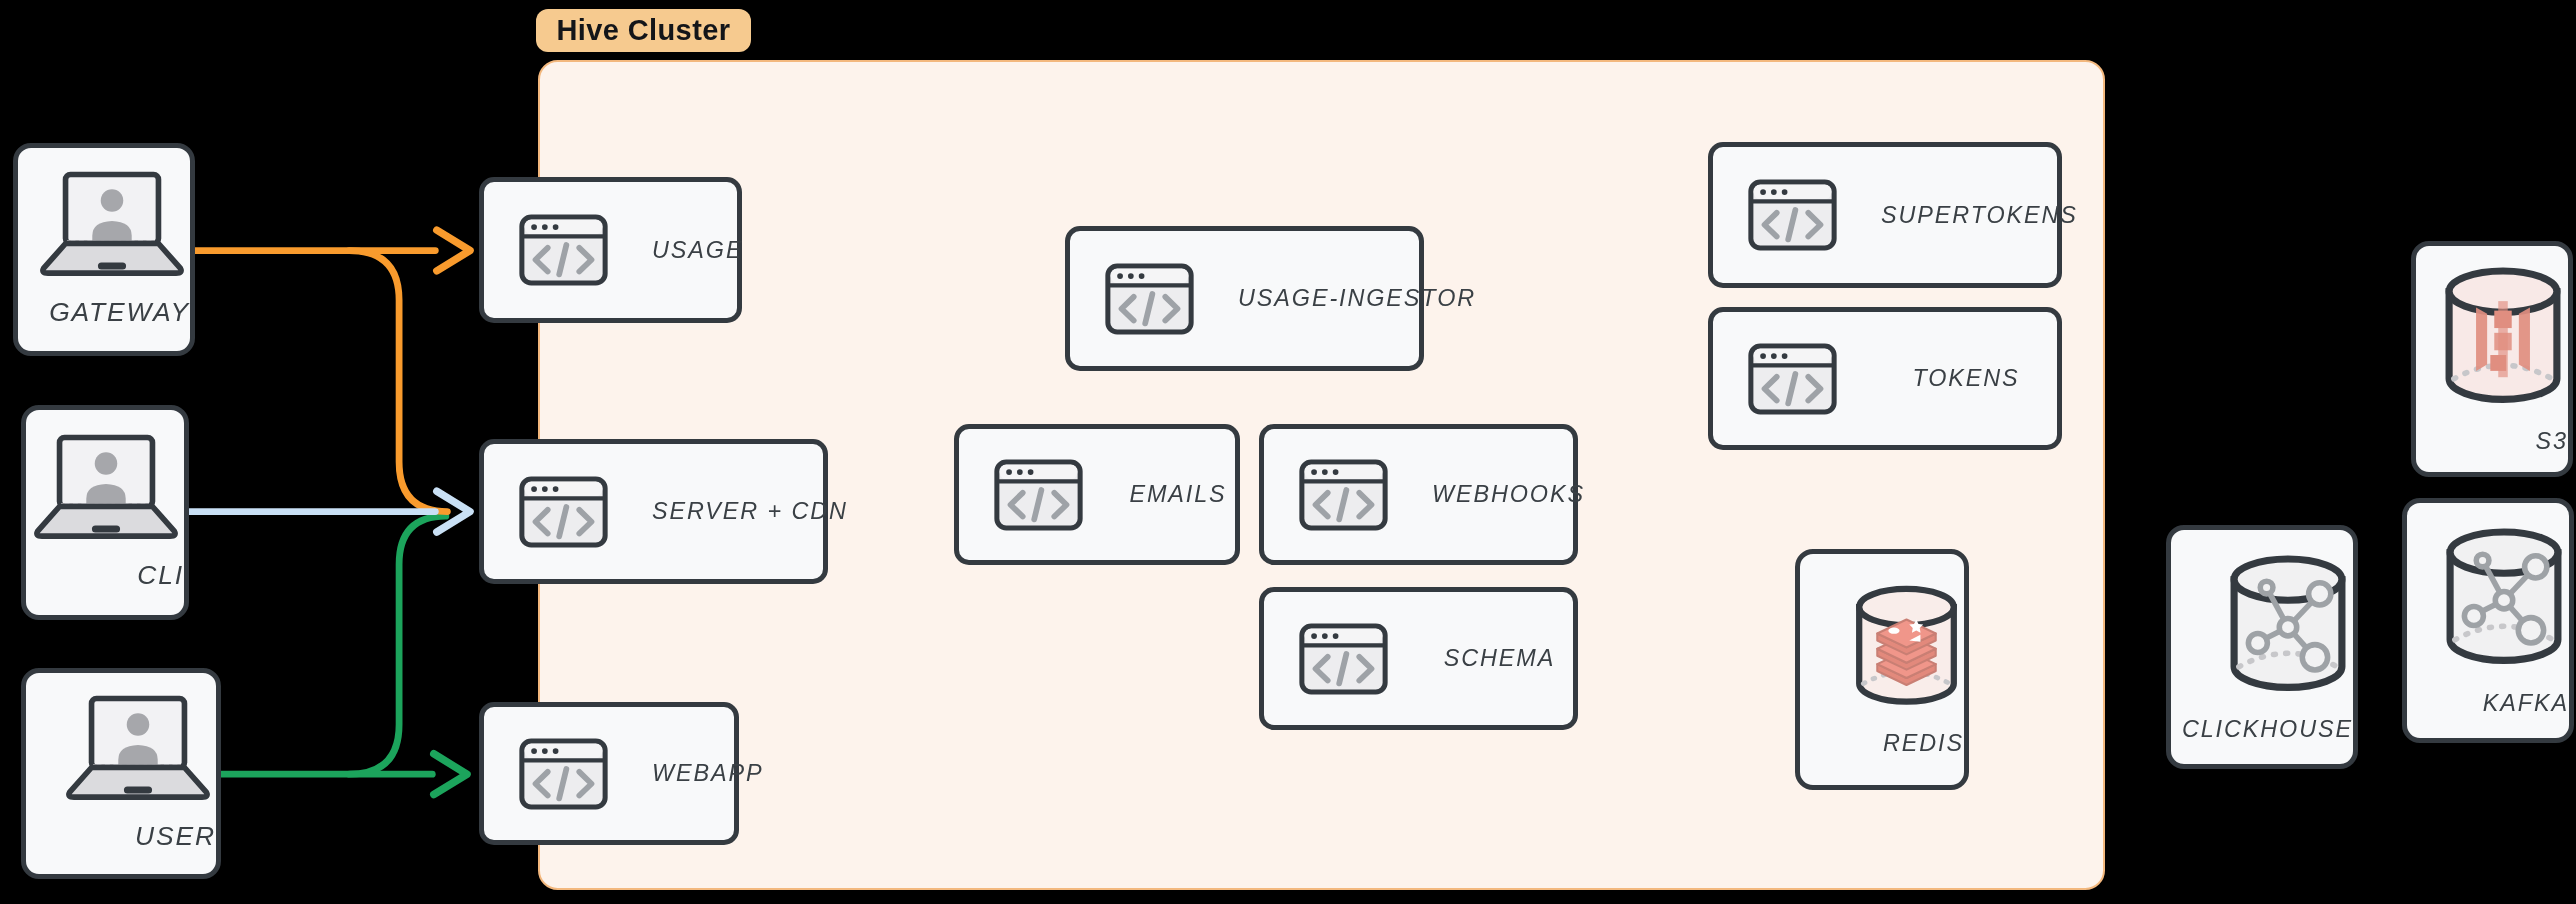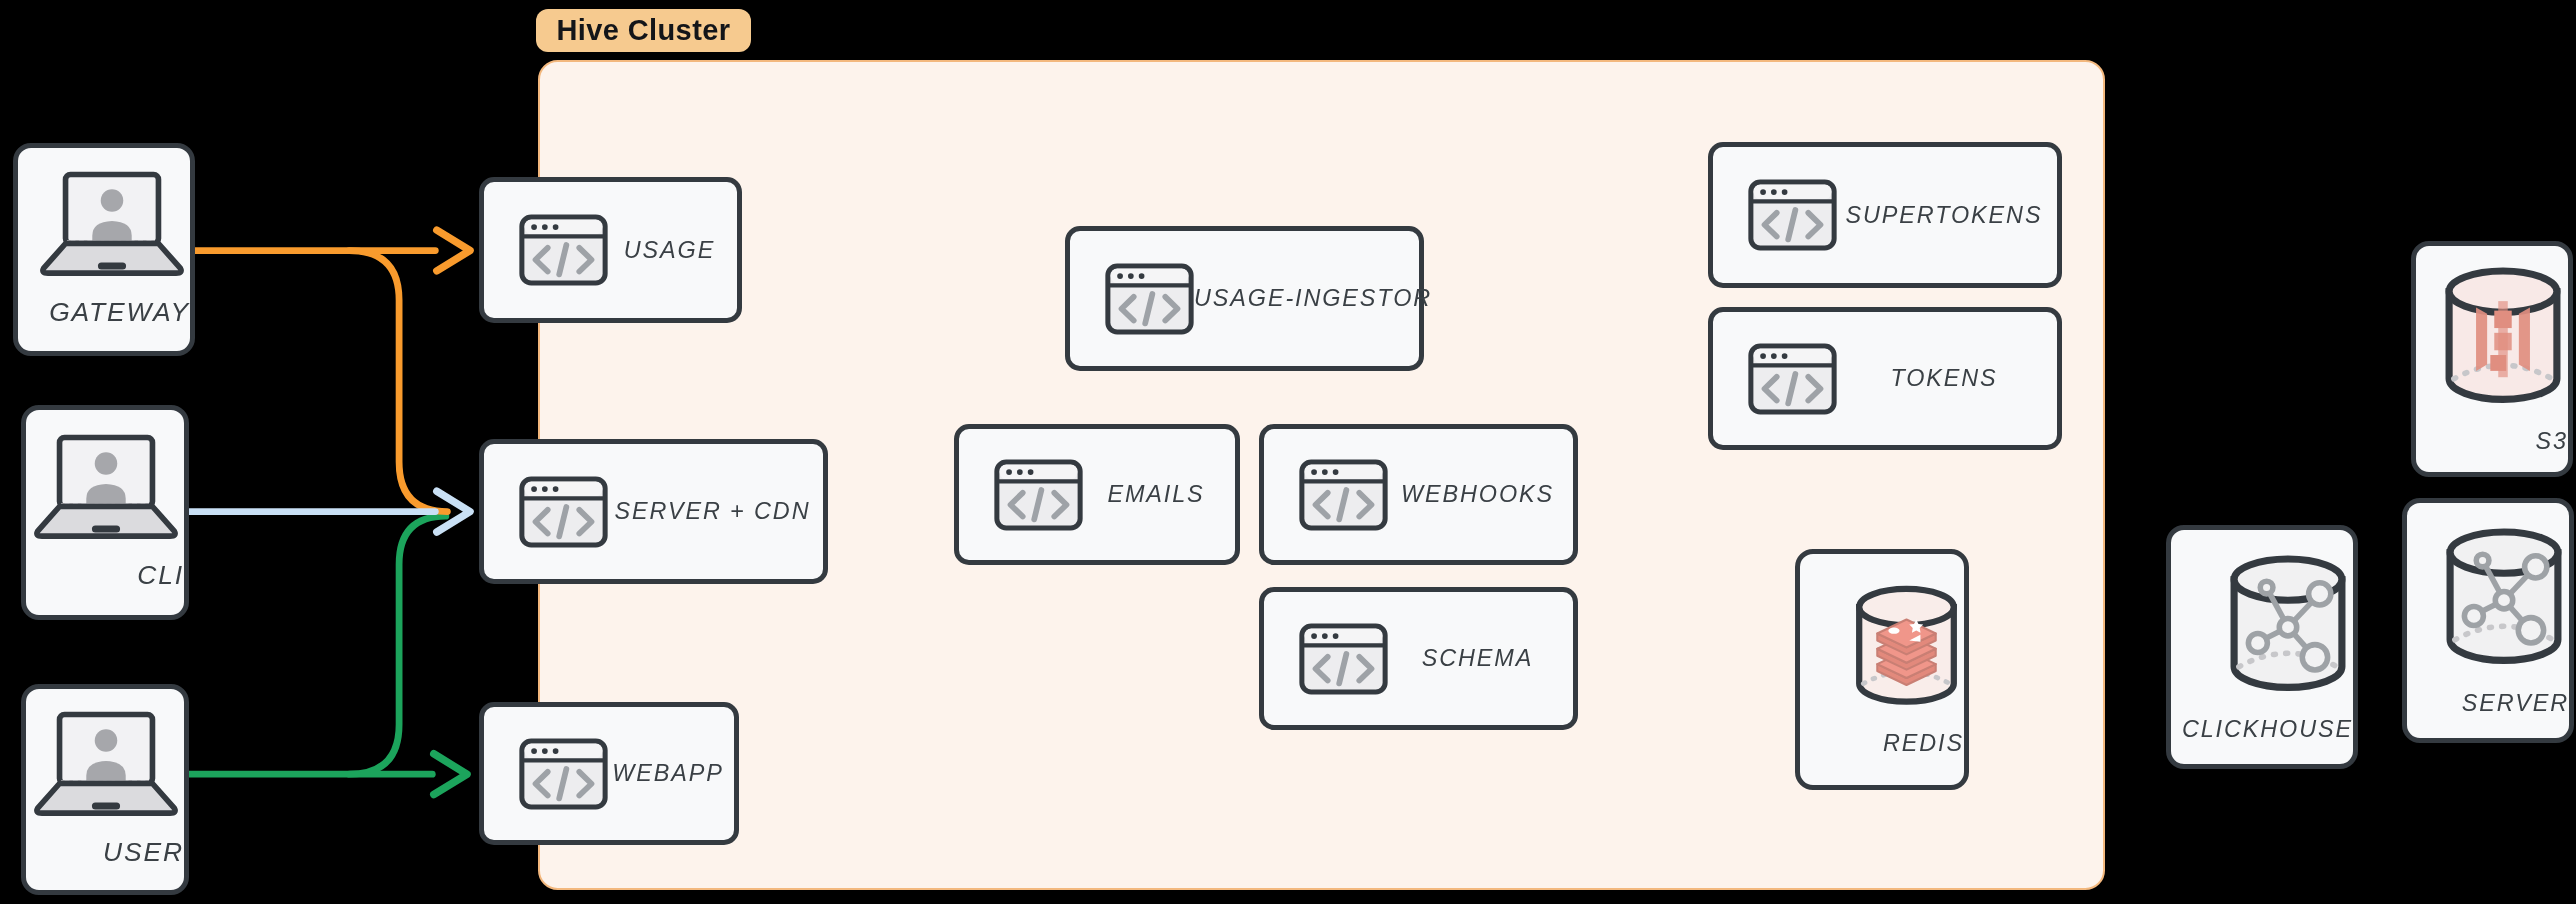--- a/index.html
+++ b/index.html
@@ -20,20 +20,21 @@
     display:inline-flex;align-items:center;
     font-size:29px;font-weight:700;color:#131519;letter-spacing:0.4px;
   }
   #edges{position:absolute;left:0;top:0;width:2576px;height:904px;}
   #edges path{fill:none;stroke-linecap:round;stroke-linejoin:round;}
   .node{
     position:absolute;box-sizing:border-box;
     background:var(--node-fill,#F8F9FA);
     border:5.3px solid var(--node-border,#343A40);
     display:flex;
+    gap:44px;
   }
   .client,.store{
     border-radius:18px;flex-direction:column;align-items:flex-end;justify-content:center;gap:19.6px;
   }
   .service{
     border-radius:15px;flex-direction:row;align-items:center;padding-left:35px;
   }
   .nlabel,.slabel{
     font-style:italic;font-weight:500;color:var(--label-text,#3A4045);
     letter-spacing:1.9px;white-space:nowrap;
@@ -157,21 +158,21 @@
         <use href="#sym-laptop"></use>
       </svg>
     <div class="nlabel">GATEWAY</div>
   </div>
   <div class="node client" style="left:21px;top:405px;width:168px;height:215px">
     <svg class="laptop" viewBox="0 0 220 152">
         <use href="#sym-laptop"></use>
       </svg>
     <div class="nlabel">CLI</div>
   </div>
-  <div class="node client" style="left:21px;top:684px;width:168px;height:211px">
+  <div class="node client" style="left:21px;top:668px;width:200px;height:211px">
     <svg class="laptop" viewBox="0 0 220 152">
         <use href="#sym-laptop"></use>
       </svg>
     <div class="nlabel">USER</div>
   </div>
 
   <div class="node service" style="left:479px;top:177px;width:263px;height:146px">
     <svg class="codewin" viewBox="0 0 124 100">
         <use href="#sym-codewin"></use>
       </svg>
@@ -246,17 +247,17 @@
         <use href="#sym-cyl"></use>
         <use href="#sym-logo-molecule"></use>
       </svg>
     <div class="nlabel">CLICKHOUSE</div>
   </div>
   <div class="node store" style="left:2402px;top:498px;width:172px;height:245px">
     <svg class="cyl cyl-gray" viewBox="0 0 164 184">
         <use href="#sym-cyl"></use>
         <use href="#sym-logo-molecule"></use>
       </svg>
-    <div class="nlabel">SERVER</div>
+    <div class="nlabel">KAFKA</div>
   </div>
 
 </div>
 
 
 </body></html>

